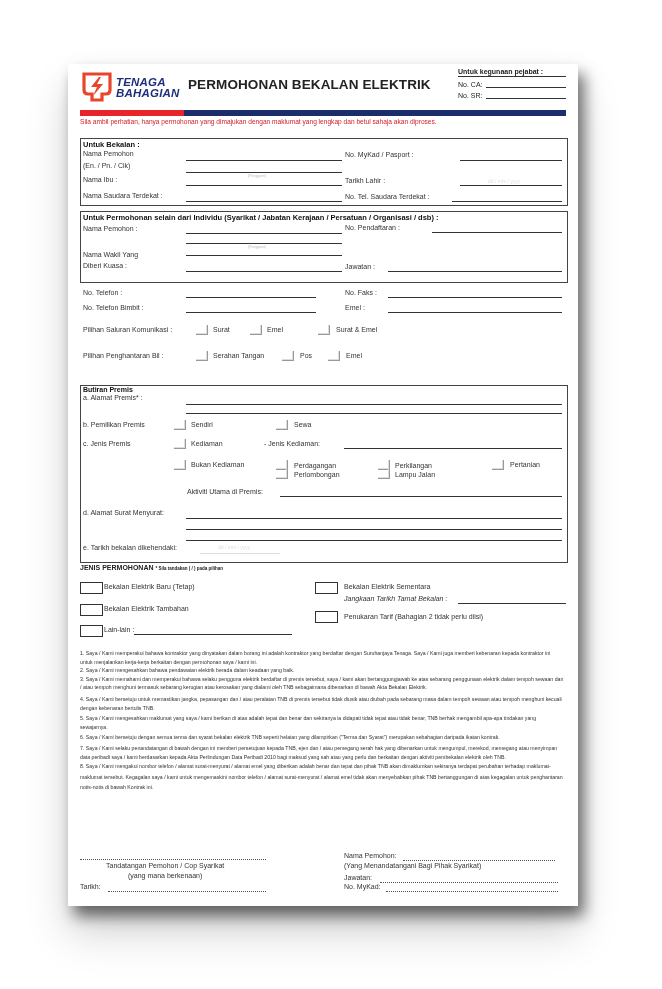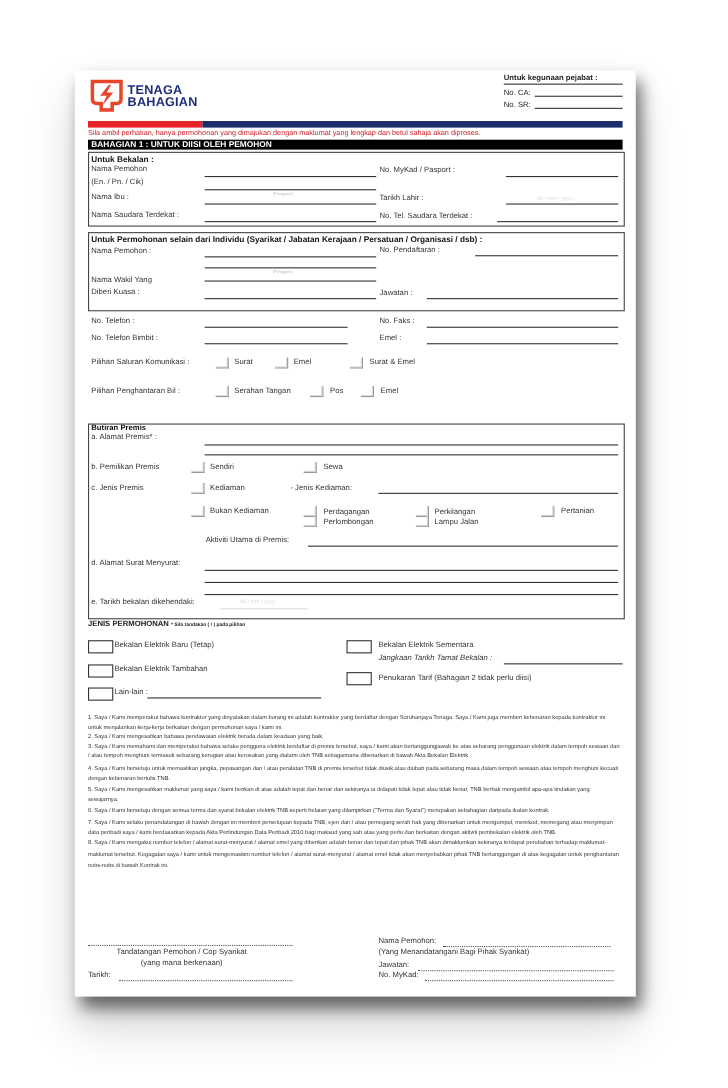--- a/index.html
+++ b/index.html
@@ -1,20 +1,20 @@
 <!DOCTYPE html>
 <html><head>
 <meta charset="utf-8">
 <style>
   html,body{margin:0;padding:0;}
   body{width:662px;height:989px;background:#ffffff;position:relative;overflow:hidden;font-family:"Liberation Sans",sans-serif;color:#222;}
   .page{position:absolute;left:68px;top:64px;width:510px;height:842px;background:#fff;box-shadow:6px 10px 14px rgba(0,0,0,0.55), 0 26px 40px rgba(0,0,0,0.18);}
   .abs{position:absolute;}
   .logo{left:12px;top:6px;width:34px;height:34px;}
-  .brand{left:48px;top:13px;font-weight:bold;color:#1f2f7a;font-size:11.5px;line-height:11px;letter-spacing:0.2px;}
+  .brand{left:48px;top:13px;font-weight:bold;font-style:italic;color:#1f2f7a;font-size:11.5px;line-height:11px;letter-spacing:0.2px;}
   .title{left:120px;top:13px;font-size:13.5px;font-weight:bold;color:#222;letter-spacing:0.1px;}
   .office{left:390px;top:4px;width:108px;font-size:7px;}
   .office .hdr{font-weight:bold;border-bottom:1px solid #333;padding-bottom:1px;}
   .office .row{display:flex;align-items:flex-end;margin-top:3px;}
   .office .row span{width:28px;}
   .office .row i{flex:1;border-bottom:1px solid #333;height:7px;}
   .bar-red{left:12px;top:46px;width:104px;height:6px;background:#e8232a;}
   .bar-blue{left:116px;top:46px;width:382px;height:6px;background:#1c2d6b;}
   .notice{left:12px;top:54px;font-size:6.6px;color:#d0202a;}
   .sechdr{background:#000;color:#fff;font-size:7.6px;font-weight:bold;padding:0 0 0 3px;height:9px;line-height:9px;}
@@ -34,35 +34,35 @@
 <div class="page">
 
   <svg class="abs logo" viewBox="0 0 34 34">
     <path d="M4 4 H30 V20 Q30 24 26 24 H22 V30 H12 V24 H8 Q4 24 4 20 Z" fill="none" stroke="#e8462a" stroke-width="3.2"></path>
     <path d="M19 7 L11 17 H17 L13 26 L23 14 H17 L21 7 Z" fill="#e8462a"></path>
   </svg>
   <div class="abs brand">
     <div>TENAGA</div>
     <div>BAHAGIAN</div>
   </div>
+  <div class="abs title">PERMOHONAN BEKALAN ELEKTRIK</div>
   <div class="abs office">
     <div class="hdr">Untuk kegunaan pejabat :</div>
     <div class="row">
         <span>No. CA:</span>
         <i></i>
       </div>
     <div class="row">
         <span>No. SR:</span>
         <i></i>
       </div>
   </div>
   <div class="abs bar-red"></div>
   <div class="abs bar-blue"></div>
   <div class="abs notice">Sila ambil perhatian, hanya permohonan yang dimajukan dengan maklumat yang lengkap dan betul sahaja akan diproses.</div>
-  <div class="abs sechdr" style="left:12px;top:63px;width:483px;">BAHAGIAN 1 : UNTUK DIISI OLEH PEMOHON</div>
 
   <div class="abs box" style="left:12px;top:74px;width:486px;height:66px;"></div>
   <div class="abs blbl" style="left:15px;top:76px;">Untuk Bekalan :</div>
   <div class="abs lbl" style="left:15px;top:86px;">Nama Pemohon</div>
   <div class="abs lbl" style="left:15px;top:98px;">(En. / Pn. / Cik)</div>
   <div class="abs line" style="left:118px;top:96px;width:156px;"></div>
   <div class="abs line" style="left:118px;top:108px;width:156px;"></div>
   <div class="abs lbl" style="left:277px;top:87px;">No. MyKad / Pasport :</div>
   <div class="abs line" style="left:392px;top:96px;width:102px;"></div>
   <div class="abs lbl" style="left:15px;top:112px;">Nama Ibu :</div>

